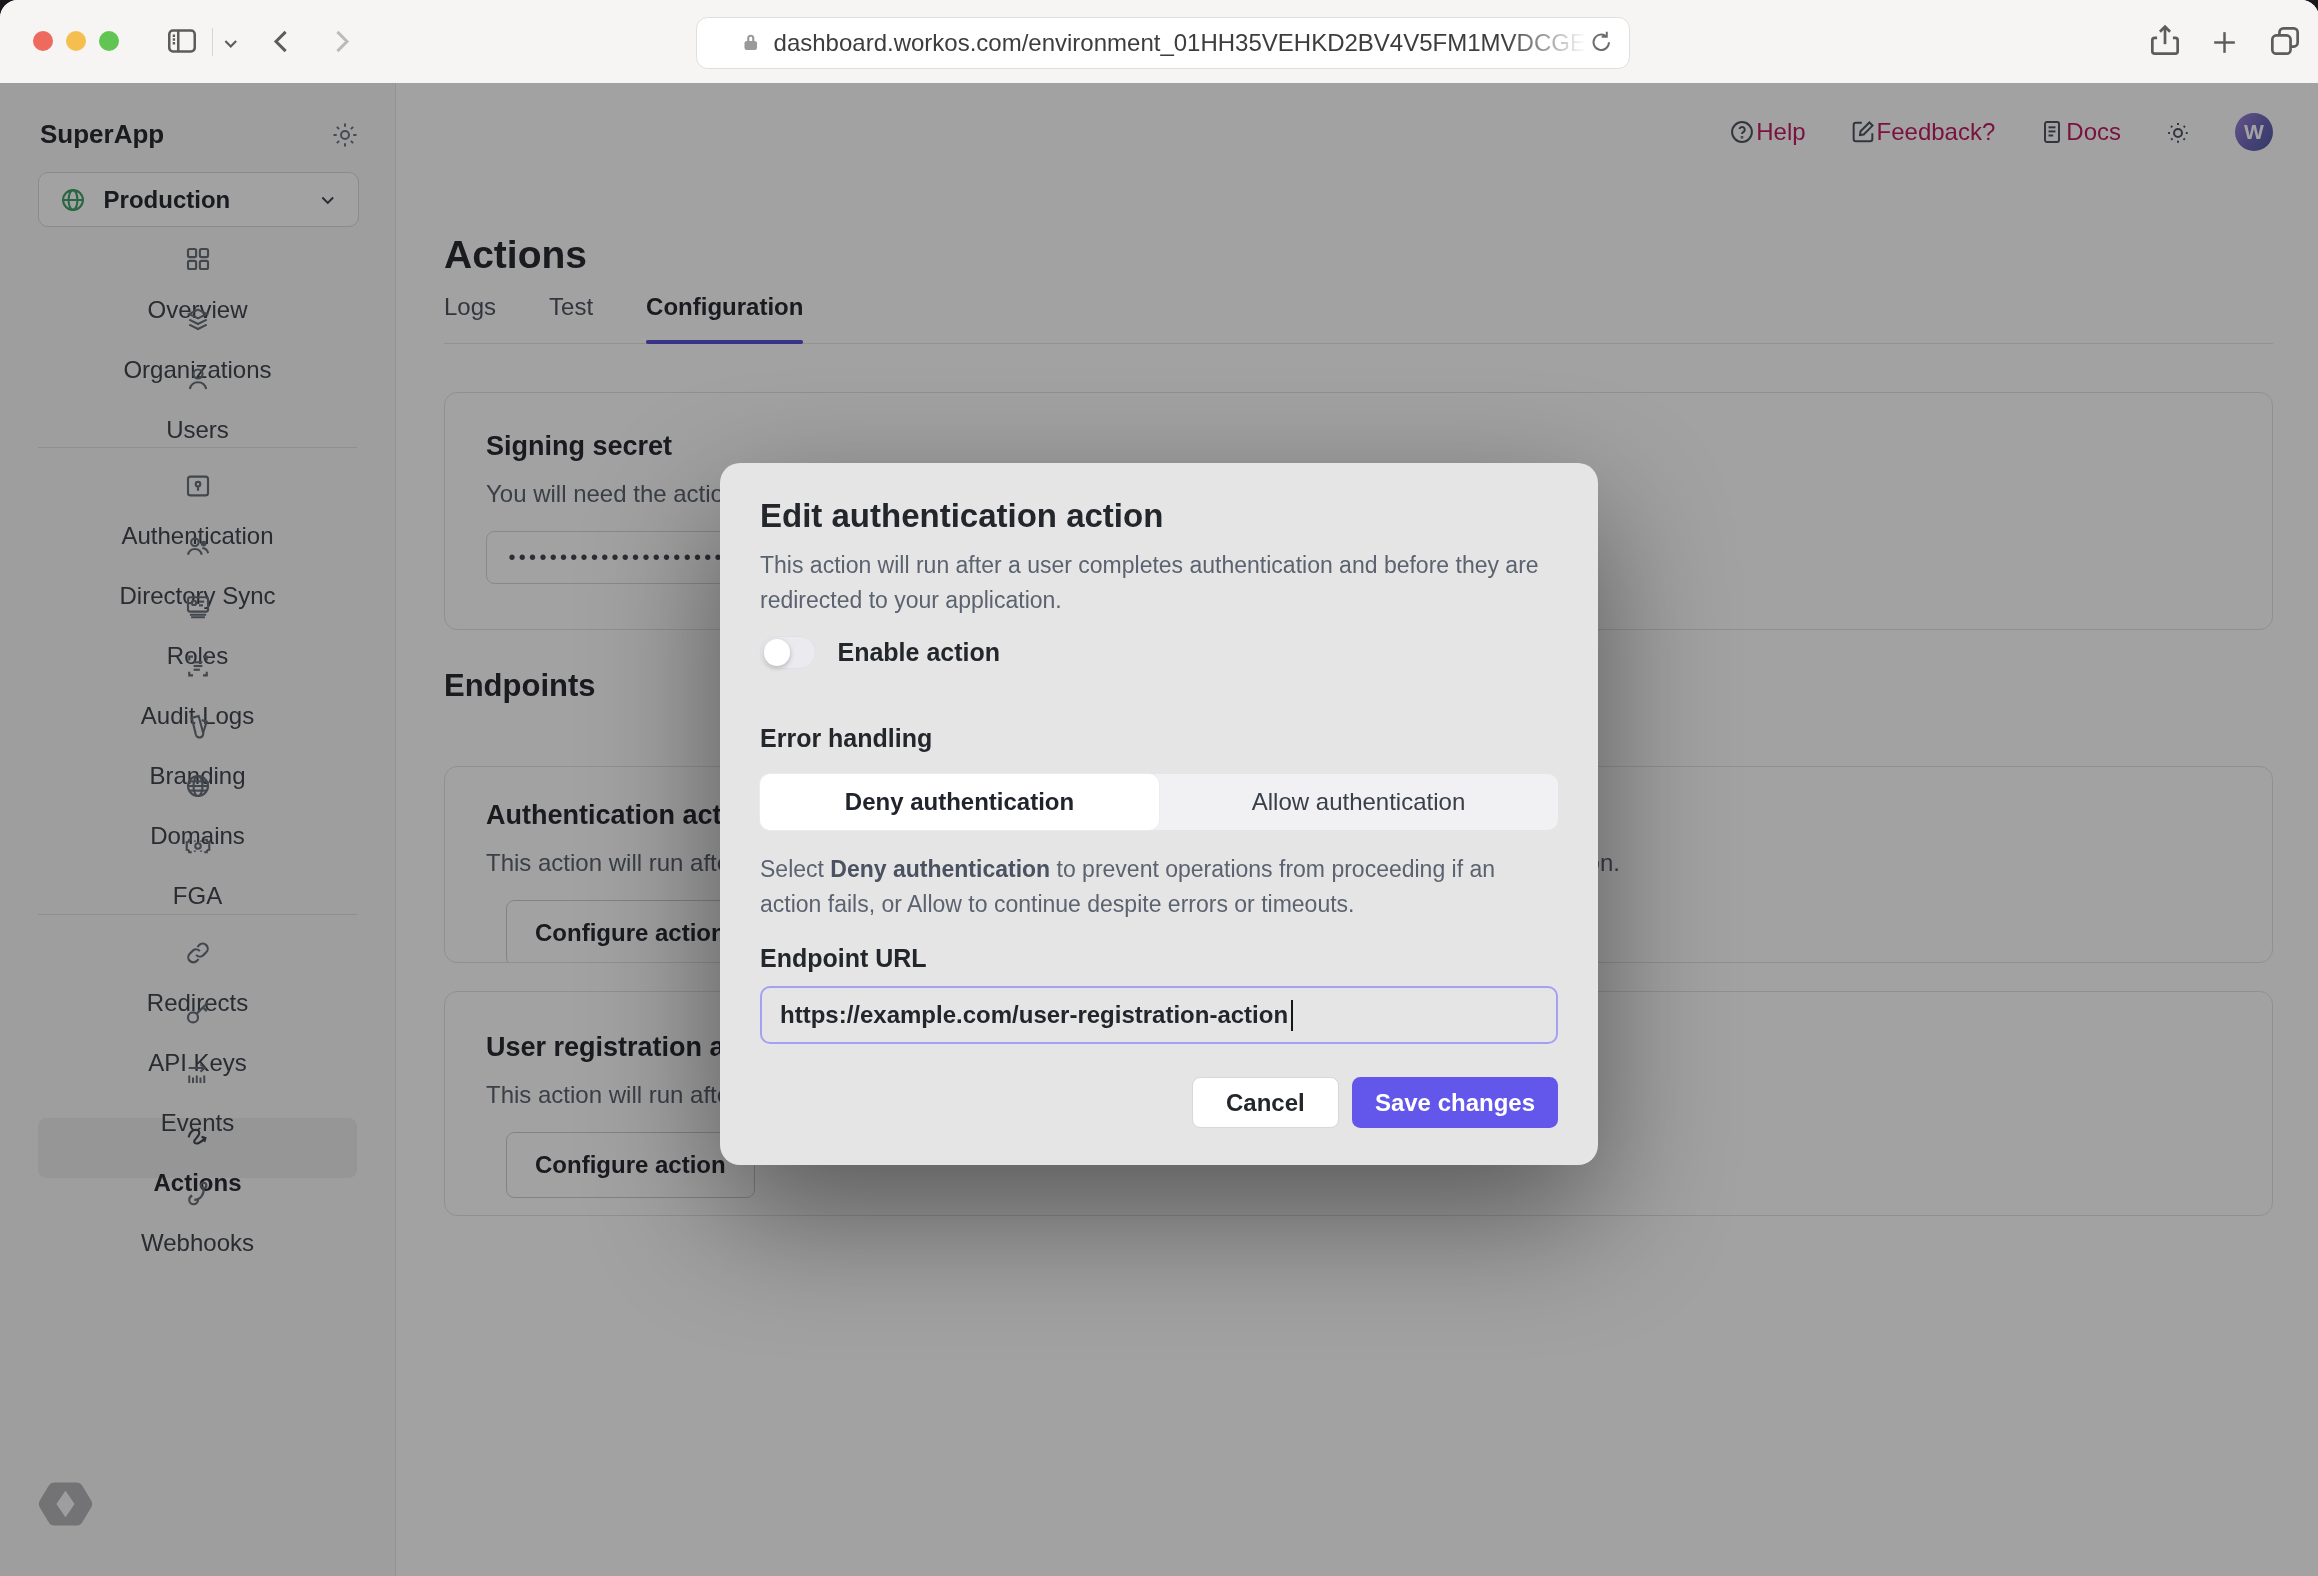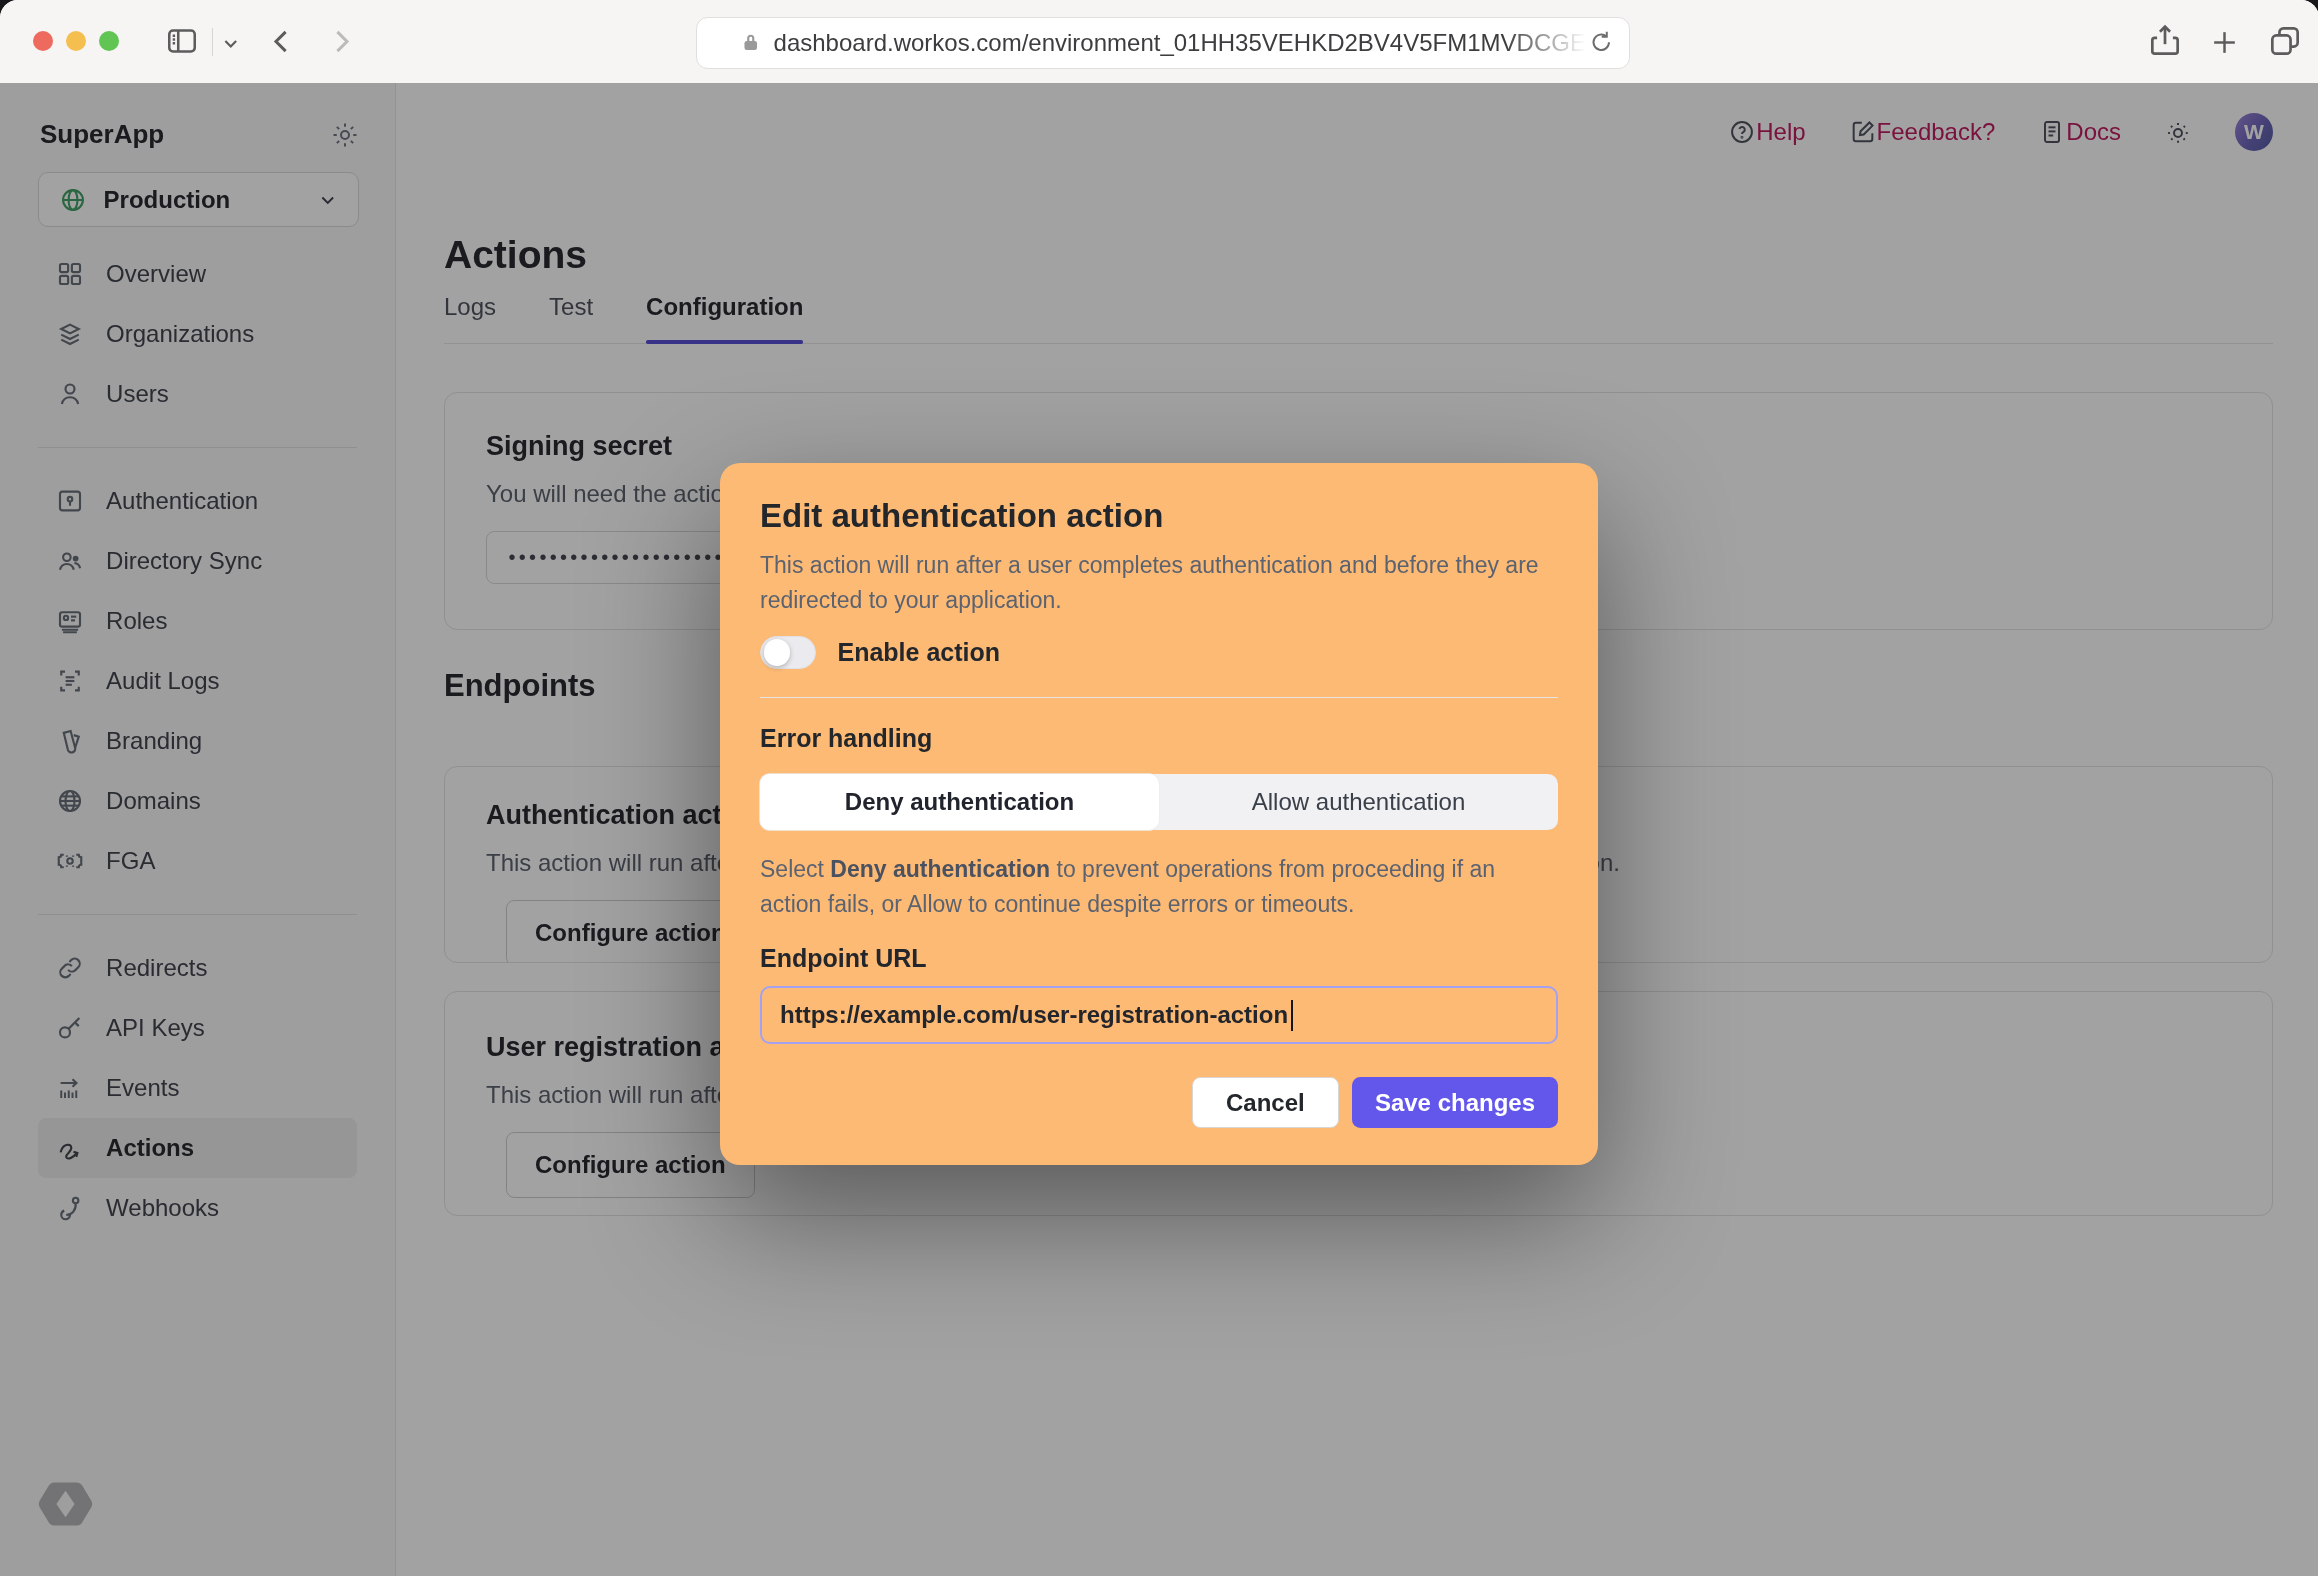--- a/index.html
+++ b/index.html
@@ -25,21 +25,21 @@
   
   .app{position:absolute;top:83px;left:0;right:0;bottom:0;background:#fff;}
   .sidebar{position:absolute;top:0;left:0;bottom:0;width:396px;background:#f9f8f7;border-right:0.8px solid #e8e6e4;box-sizing:border-box;}
   .sb-head{position:absolute;top:30px;left:40px;right:35px;height:43px;display:flex;align-items:center;justify-content:space-between;}
   .sb-title{font-size:26px;font-weight:700;color:#23262b;}
   .env-select{position:absolute;top:89px;left:38px;width:321px;height:55px;background:#fff;border:0.8px solid #dbd9d7;
     border-radius:10px;display:flex;align-items:center;gap:16.6px;padding:0 20px;box-sizing:border-box;}
   .env-label{font-size:24px;font-weight:700;color:#23262b;flex:1;}
   .nav{position:absolute;top:161px;left:38px;right:38px;}
   .nav-item{height:60px;display:flex;align-items:center;gap:21.5px;padding:0 16.6px;border-radius:8.3px;
-    font-size:24px;color:#3c4148;}
+    font-size:24px;color:#3c4148;flex-direction:column;}
   .nav-item .nv-ic{width:30px;height:30px;color:#646b74;flex:0 0 30px;display:flex;}
   .nav-item.active{background:#ececea;font-weight:700;color:#23262b;}
   .nav-div{height:0.8px;background:#e3e1df;margin:23px 0;}
   .sb-logo{position:absolute;left:38px;bottom:48px;width:55px;height:50px;color:#b4b3b6;}
 
   .main{position:absolute;left:396px;top:0;right:0;bottom:0;}
   .top-links{position:absolute;top:30px;right:46px;display:flex;align-items:center;gap:43px;}
   .tl-item{display:flex;align-items:center;font-size:24px;color:#be185d;}
   .tl-ic{width:28px;height:28px;color:#4b515a;display:flex;}
   .avatar{width:38px;height:38px;border-radius:50%;background:linear-gradient(125deg,#9b82d6 0%,#6a63b8 55%,#4e5a9c 100%);
@@ -59,21 +59,21 @@
     display:flex;align-items:center;padding:0 21.5px;box-sizing:border-box;font-size:20px;letter-spacing:3.3px;color:#41454b;}
   .cfg-btn{margin-top:23px;height:66px;padding:0 28px;border:1.2px solid #cfccc9;border-radius:8.3px;background:#fff;
     font-size:24px;font-weight:700;color:#23262b;display:inline-flex;align-items:center;font-family:inherit;margin-left:20px;}
   .card-secret{top:309px;height:238px;padding:38px 41px;}
   .h2-endpoints{position:absolute;left:48px;top:585px;font-size:31px;font-weight:700;color:#23262b;margin:0;}
   .card-a{top:683px;height:197px;padding:33px 41px;}
   .card-b{top:908px;height:225px;padding:40px 41px;}
 
   
   .overlay{position:absolute;inset:0;background:rgba(10,10,12,0.38);}
-  .modal{position:absolute;left:720px;top:380px;width:878px;height:702px;background:#fdba74;border-radius:20px;
+  .modal{position:absolute;left:720px;top:380px;width:878px;height:702px;background:#e5e5e5;border-radius:20px;
     box-shadow:0 50px 132px rgba(0,0,0,0.45);padding:33px 40px 0;box-sizing:border-box;}
   .m-title{font-size:33px;line-height:40px;font-weight:700;color:#23262b;}
   .m-desc{margin-top:11.6px;font-size:23px;line-height:35px;color:#5b6270;}
   .toggle-row{margin-top:18px;display:flex;align-items:center;gap:21.5px;height:33px;}
   .toggle{width:56px;height:33px;border-radius:16.6px;background:#ebeaee;border:0.8px solid #e1e0e5;position:relative;box-sizing:border-box;}
   .knob{position:absolute;left:2.5px;top:2.5px;width:26.5px;height:26.5px;border-radius:50%;background:#fff;box-shadow:0 1.7px 5px rgba(0,0,0,0.25);}
   .toggle-label{font-size:25px;font-weight:700;color:#23262b;}
   .m-hr{margin:28px 0 0;border:none;border-top:1.2px solid #e7e5e4;}
   .m-sub{margin-top:25px;font-size:25px;line-height:30px;font-weight:700;color:#23262b;}
   .seg{margin-top:21.5px;display:flex;height:56px;background:#f1f0f3;border-radius:10px;}

